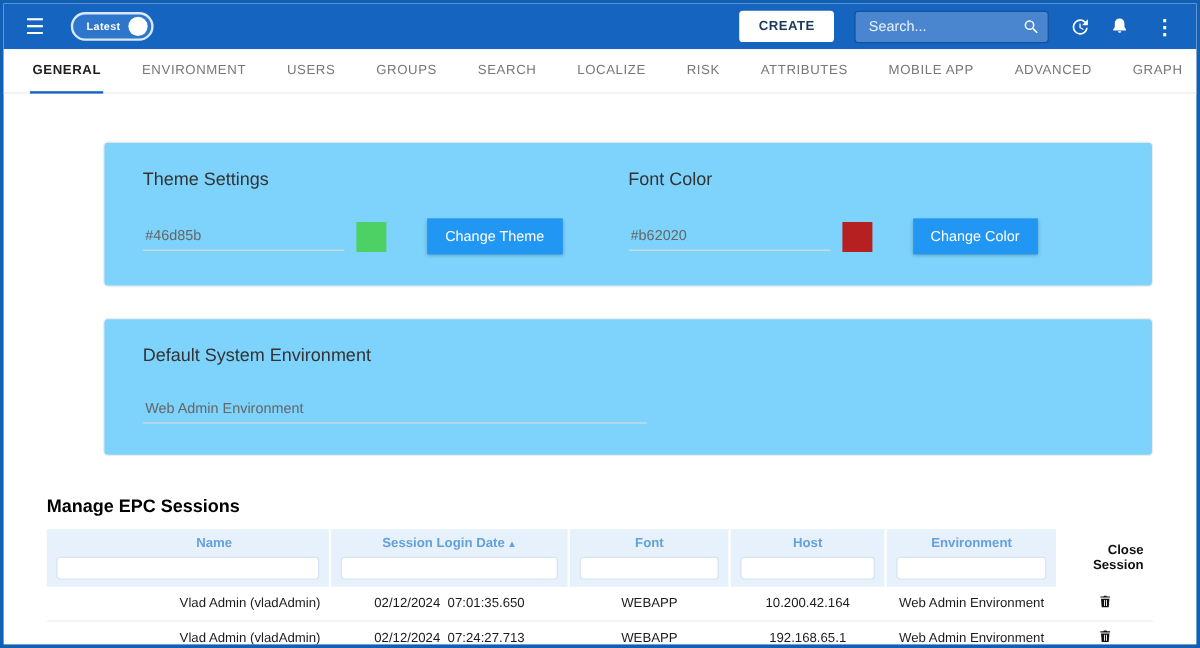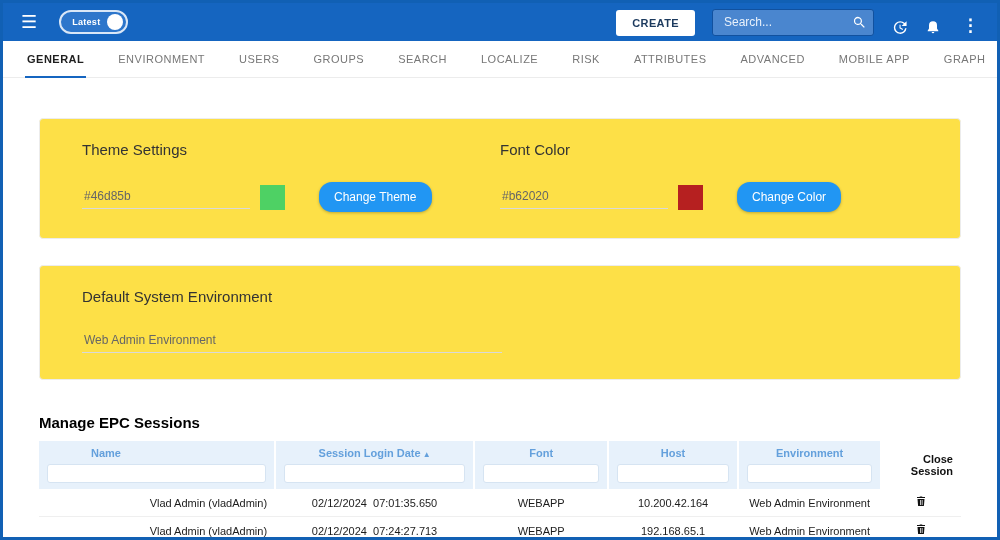--- a/index.html
+++ b/index.html
@@ -21,21 +21,21 @@
   .menu-icon { color:#fff; font-size:18px; margin:0 22px 0 4px; cursor:pointer; line-height:1; }
   .toggle {
     display:flex; align-items:center; gap:7px;
     background:#2d76cb; border:2px solid #d9e7f7;
     border-radius:14px; padding:2px 3px 2px 11px;
     cursor:pointer;
   }
   .toggle-label { color:#fff; font-size:9px; font-weight:bold; letter-spacing:0.3px; }
   .toggle-knob { width:16px; height:16px; background:#fff; border-radius:50%; }
 
-  .topbar-right { margin-left:auto; display:flex; align-items:flex-end; gap:17px; }
+  .topbar-right { margin-left:auto; display:flex; align-items:center; gap:17px; }
   .create-btn {
     background:#fff; color:#1c3a5e; font-weight:bold;
     font-size:11px; letter-spacing:0.4px;
     border:none; border-radius:3px; padding:7px 16px; cursor:pointer;
     font-family:inherit;
   }
   .search-box {
     display:flex; align-items:center;
     width:162px; height:27px;
     background:#4a86cf; border:1px solid #11519f; border-radius:3px;
@@ -59,56 +59,56 @@
     font-size:11px; letter-spacing:0.5px; color:#777;
     padding:12px 2px 11px; cursor:pointer; white-space:nowrap;
     border-bottom:2px solid transparent; margin-bottom:-1px;
   }
   .tab.active { color:#1f1f1f; font-weight:bold; border-bottom-color:#1565c0; }
 
   
   .content { padding:40px 36px 0; }
   .card {
     border:1px solid #ececec; border-radius:4px;
-    padding:22px 42px 26px;
-    display:flex; background:#fde047;
+    padding:22px 32px 26px;
+    display:flex; background:#7dd3fc;margin-left:47px;
   }
   .card + .card { margin-top:26px; }
   .col { flex:1; }
   .card-title { font-size:15px; color:#333; margin:0 0 24px; font-weight:normal; }
   .field-row { display:flex; align-items:center; }
   .underline-input {
     width:168px; border:none; border-bottom:1px solid #d9d9d9;
     font-size:12px; color:#666; padding:4px 2px 5px;
     outline:none; background:transparent; font-family:inherit;
   }
   .wide-input { width:420px; }
   .swatch { width:25px; height:25px; margin-left:10px; flex:none; }
   .btn-blue {
     margin-left:34px;
-    background:#2196f3; color:#fff; border:none; border-radius:13px;
+    background:#2196f3; color:#fff; border:none; border-radius:0;
     font-size:12px; padding:8px 15px; cursor:pointer;
     box-shadow:0 1px 3px rgba(0,0,0,0.25);
     font-family:inherit;
   }
 
   
   .sessions { padding:0 36px; }
   .sessions-title { font-size:15px; font-weight:bold; color:#000000; margin:34px 0 10px; }
   table { width:100%; border-collapse:collapse; font-size:11px; table-layout:fixed; }
   thead th {
     background:#e7f1fb; padding:6px 8px 6px; vertical-align:top;
     border-left:2px solid #fff; font-weight:bold;
   }
   thead th:first-child { border-left:none; }
   .th-label {
     display:block; color:#64a0dc; font-size:11px; font-weight:bold;
     text-align:center; margin-bottom:5px; white-space:nowrap;
   }
-  th.name-th .th-label { text-align:left;margin-left:44px; }
+  th.name-th .th-label { text-align:center;margin-left:44px; }
   .sort-arrow { font-size:8px; color:#64a0dc; margin-left:2px; }
   .filter {
     width:100%; height:19px; border:1px solid #d6e4f2; border-radius:3px;
     outline:none; padding:0 4px; font-size:11px; font-family:inherit; background:#fff;
   }
   th.close-th {
     background:#fff; color:#111; vertical-align:middle; text-align:right;
     font-size:11px; font-weight:bold;
   }
   tbody td {
@@ -160,22 +160,22 @@
 
 <div class="tabs">
   <div class="tab active">GENERAL</div>
   <div class="tab">ENVIRONMENT</div>
   <div class="tab">USERS</div>
   <div class="tab">GROUPS</div>
   <div class="tab">SEARCH</div>
   <div class="tab">LOCALIZE</div>
   <div class="tab">RISK</div>
   <div class="tab">ATTRIBUTES</div>
+  <div class="tab">MOBILE APP</div>
   <div class="tab">ADVANCED</div>
-  <div class="tab">MOBILE APP</div>
   <div class="tab">GRAPH</div>
 </div>
 
 <div class="content">
 
   <div class="card">
     <div class="col">
       <h3 class="card-title">Theme Settings</h3>
       <div class="field-row">
         <input class="underline-input" value="#46d85b" style="">

